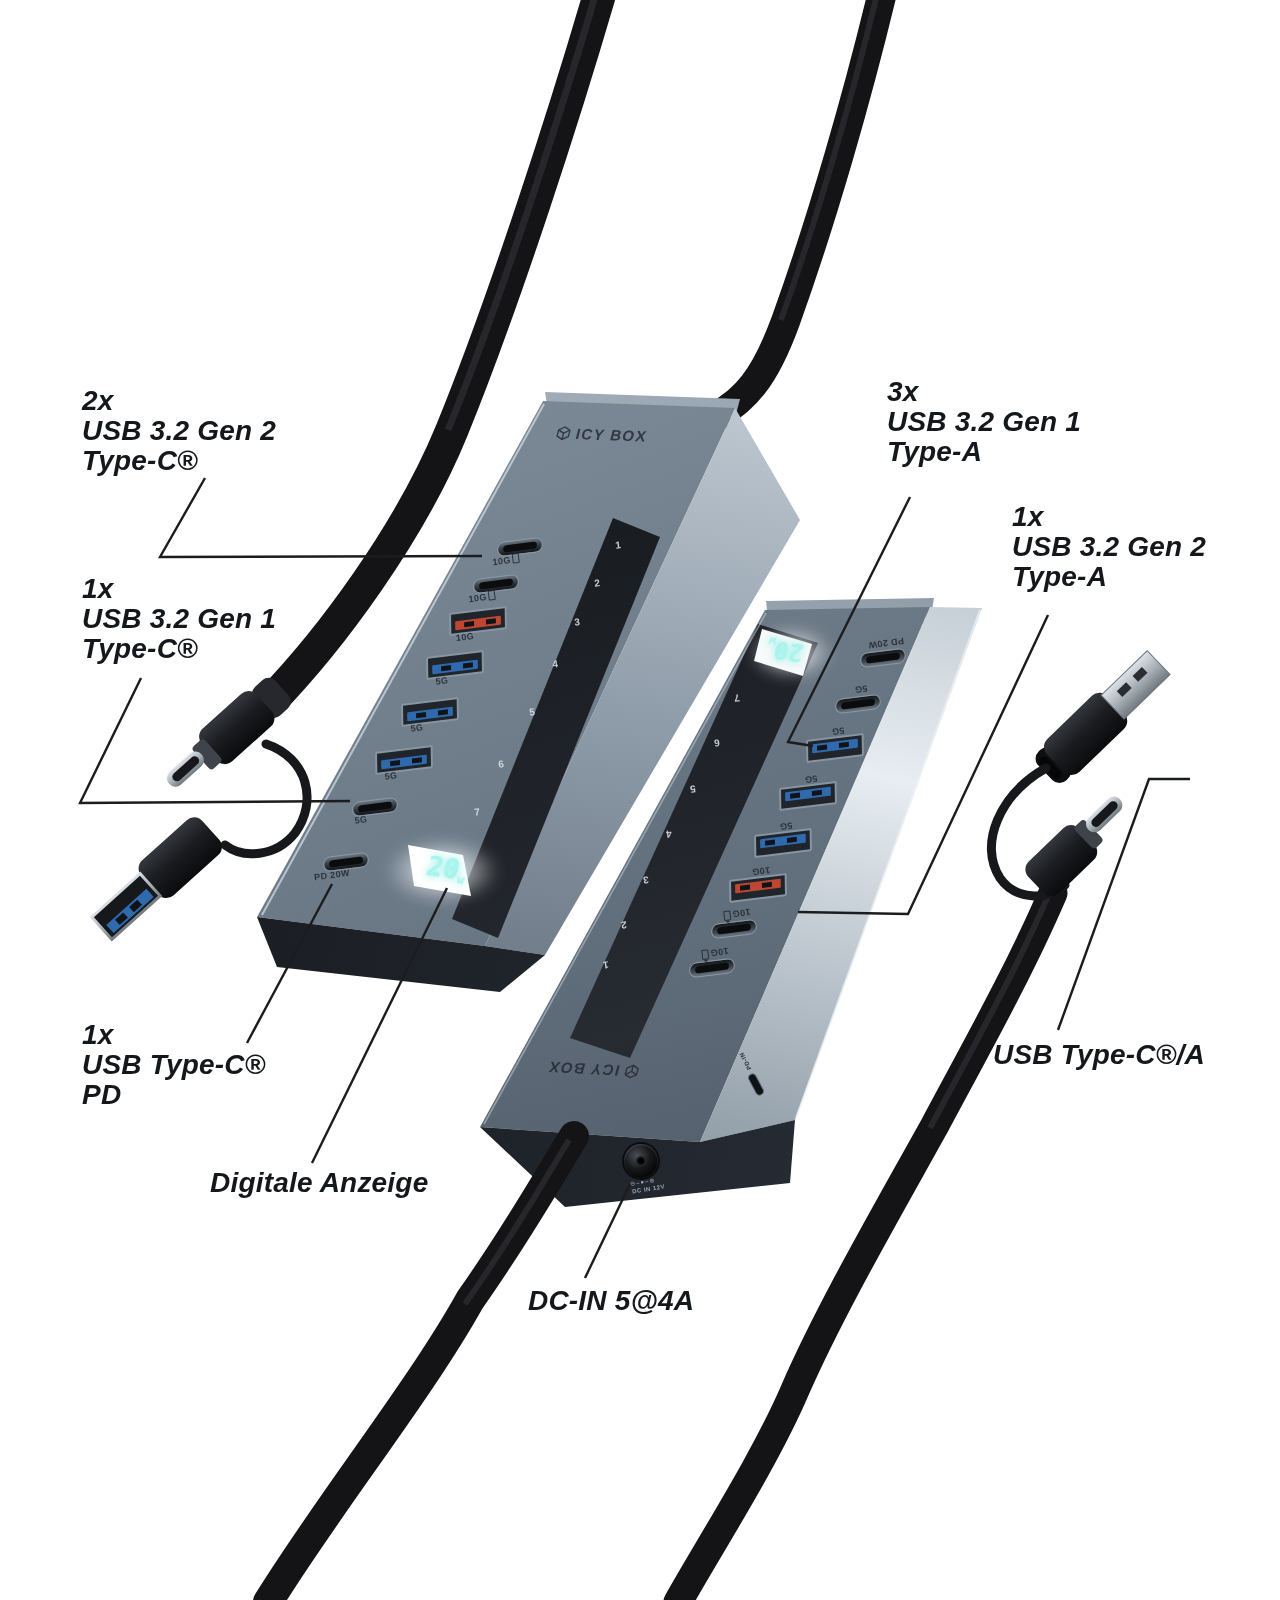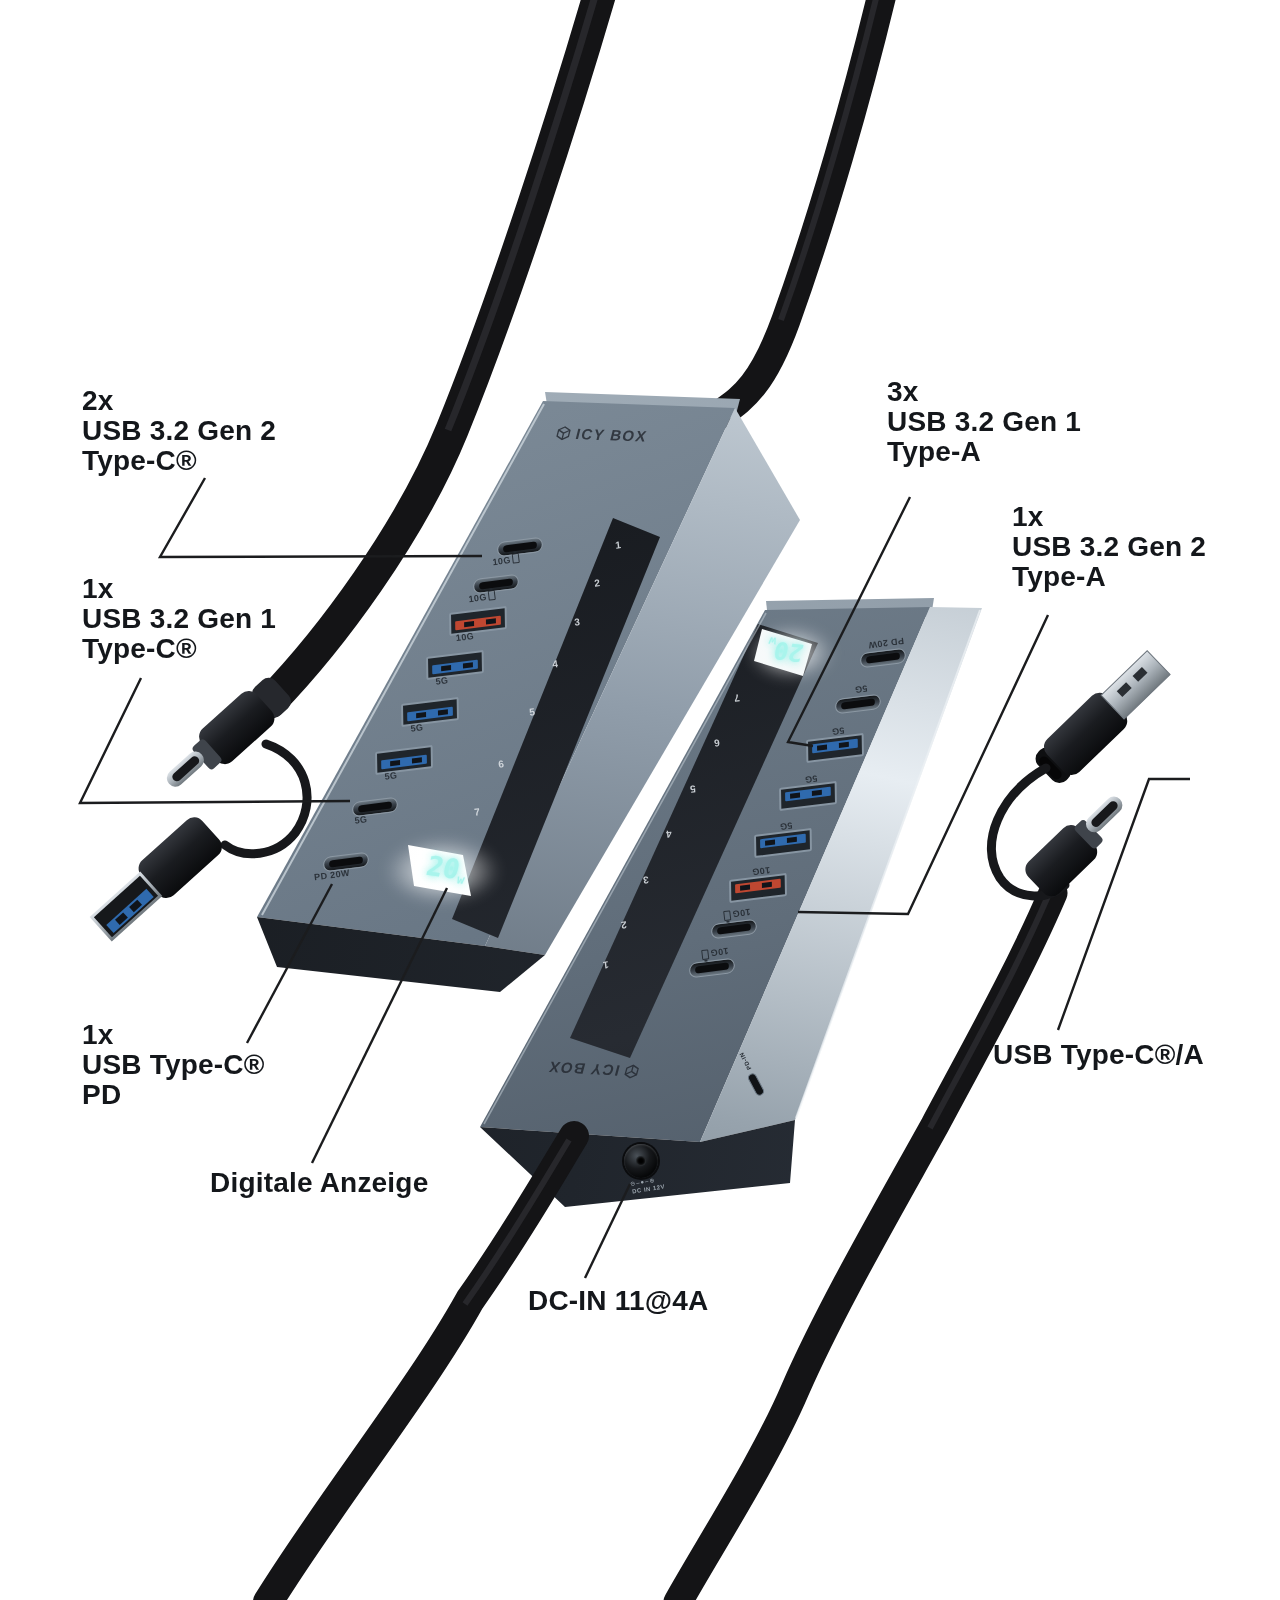--- a/index.html
+++ b/index.html
@@ -79,21 +79,21 @@
   #dc-pol{position:absolute;left:630px;top:1178px;font-size:6px;color:#9aa4ad;pointer-events:none;
       transform:rotate(-9deg);letter-spacing:1px;}
   #dc-label{position:absolute;left:632px;top:1186px;font-size:6px;font-weight:700;color:#99a3ac;
       transform:rotate(-9deg);pointer-events:none;letter-spacing:.5px;}
   #pdin-port{position:absolute;left:744px;top:1080px;width:24px;height:9px;border-radius:5px;pointer-events:none;
       background:#101316;border:1px solid #6d7a86;transform:rotate(62deg);box-sizing:border-box;}
   #pdin-label{position:absolute;left:736px;top:1058px;font-size:6px;font-weight:700;color:#272d34;
       transform:rotate(-118deg);pointer-events:none;letter-spacing:.5px;}
   
   .callout{position:absolute;font-weight:700;font-size:28px;line-height:1.08;color:#14171b;
-      letter-spacing:.2px;white-space:nowrap;}
+      letter-spacing:.2px;white-space:nowrap;font-style:italic;}
 </style>
 </head>
 <body>
 
 <div id="scene">
 
   <svg class="layer" width="1280" height="1600">
     <path d="M 602,-14 C 566,110 505,300 452,430 C 410,533 330,640 270,702" fill="none" stroke="#141416" stroke-width="33" stroke-linecap="round"></path>
     <path d="M 598,-14 C 562,110 501,300 448,430" fill="none" stroke="#3a3a40" stroke-width="7" opacity=".5"></path>
     <path d="M 884,-14 C 858,95 822,220 786,320 C 757,400 733,402 710,422" fill="none" stroke="#141416" stroke-width="29" stroke-linecap="round"></path>
@@ -320,18 +320,18 @@
   </div>
   <div class="callout" style="left:82px;top:1020px;">
     <div>1x</div>
       <div>USB Type-C®</div>
       <div>PD</div>
   </div>
   <div class="callout" style="left:210px;top:1168px;">
     <div>Digitale Anzeige</div>
   </div>
   <div class="callout" style="left:528px;top:1286px;">
-    <div>DC-IN 11@4A</div>
+    <div>DC-IN 5@4A</div>
   </div>
   <div class="callout" style="left:993px;top:1040px;">
     <div>USB Type-C®/A</div>
   </div>
 </div>
 
 </body></html>

